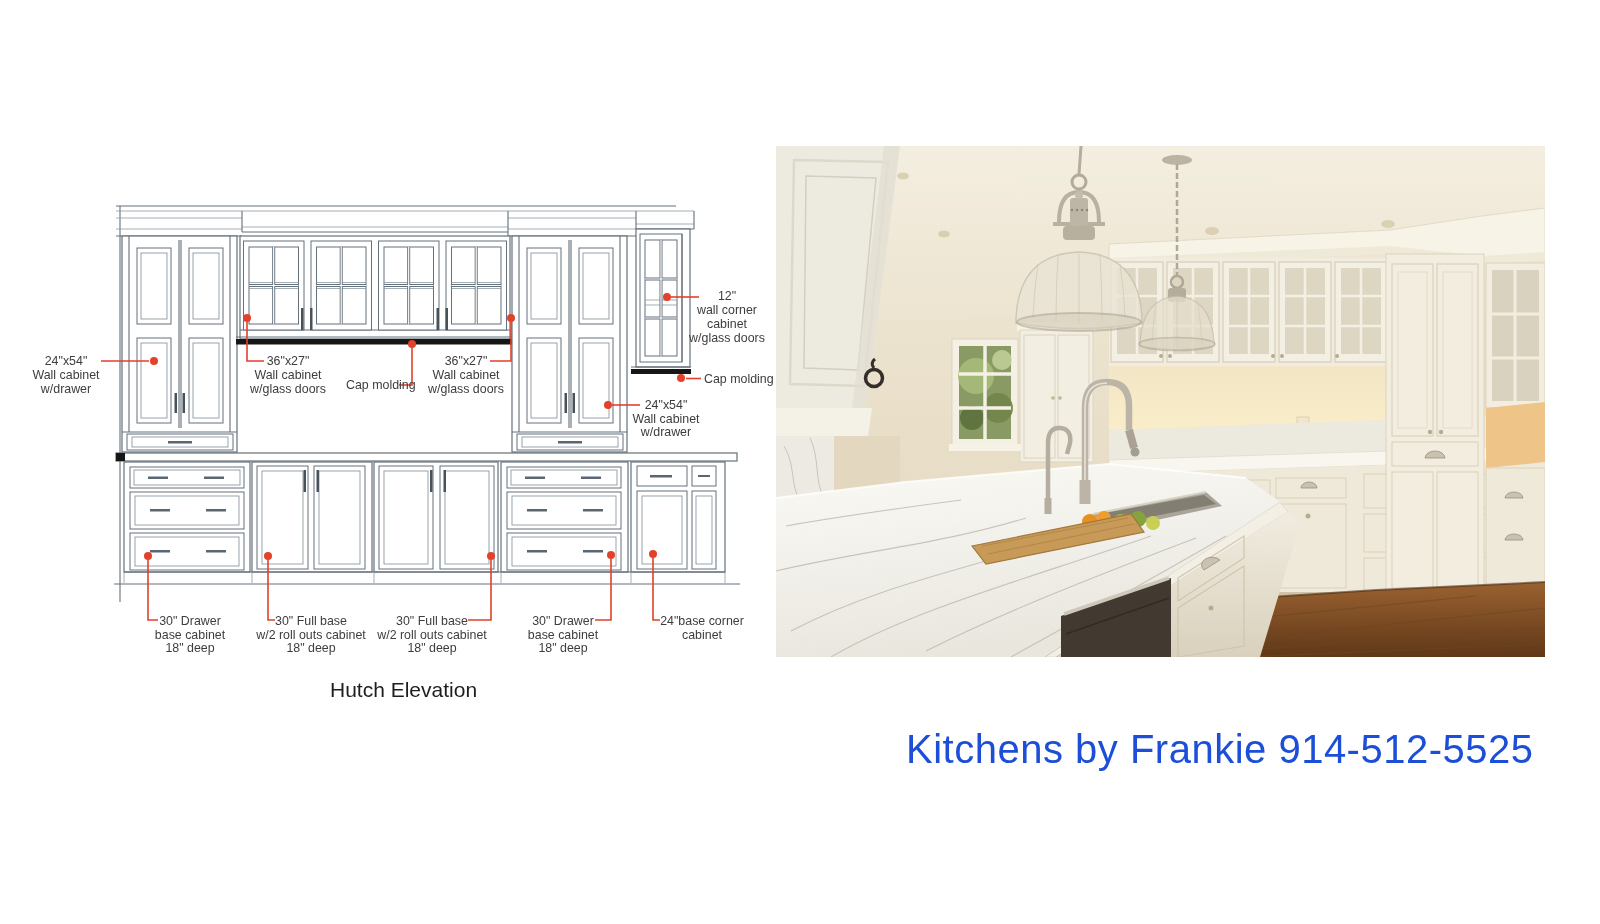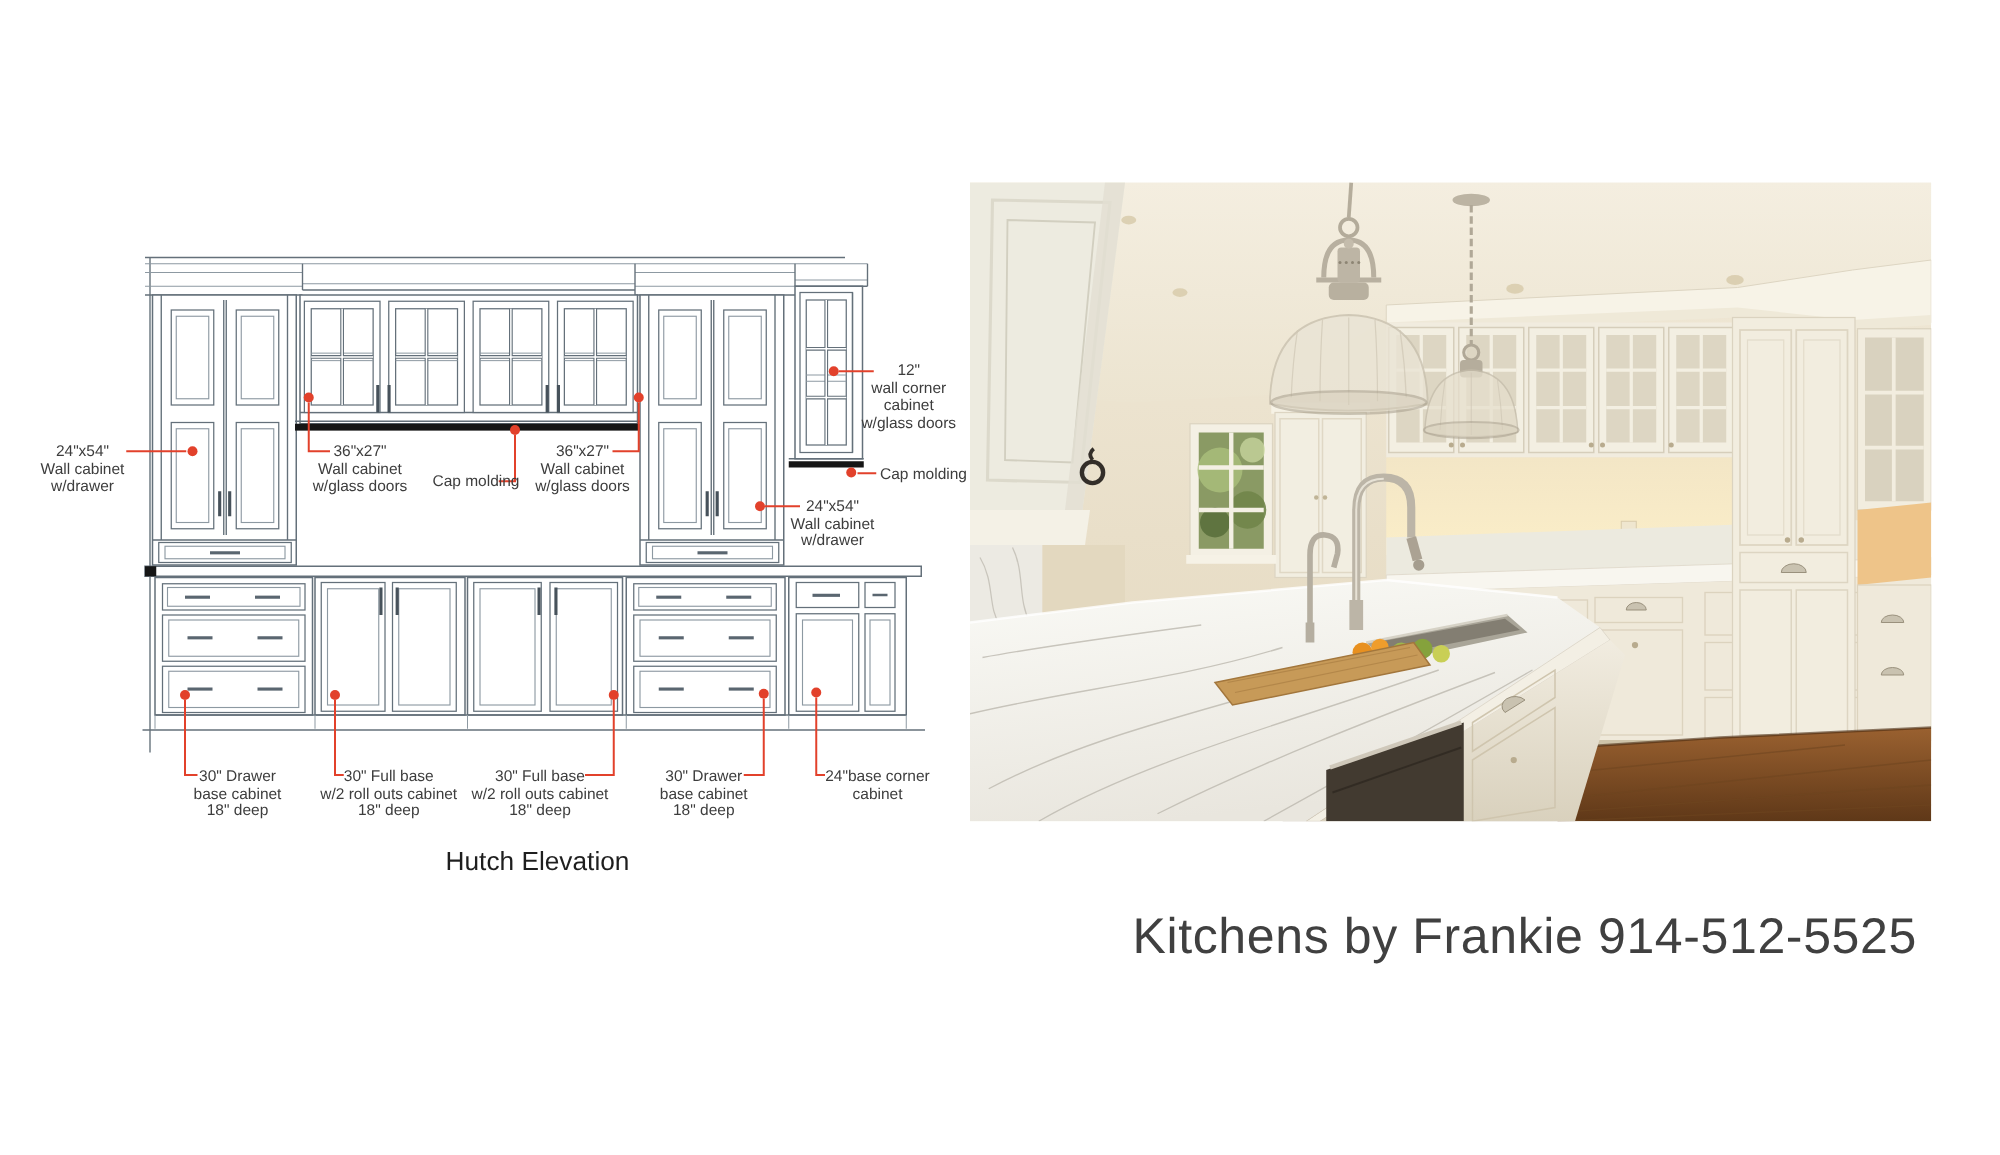--- a/index.html
+++ b/index.html
@@ -12,22 +12,22 @@
   .dlinet{stroke:#8d99a2;stroke-width:0.8;fill:none;}
   .dbox{fill:#ffffff;stroke:#64707a;stroke-width:1.2;}
   .dpanel{fill:#ffffff;stroke:#64707a;stroke-width:1;}
   .dpanel2{fill:none;stroke:#8d99a2;stroke-width:0.9;}
   .dhandle{fill:#47525b;}
   .dpull{fill:#5a6670;}
   .capm{fill:#161616;}
   .red{stroke:#e2412b;stroke-width:1.6;fill:none;}
   .reddot{fill:#e2412b;}
   .dlabel{font:12.4px "Liberation Sans", sans-serif;fill:#3d3d3d;}
-  #title-text{left:330px;top:678px;width:200px;text-align:center;font-size:21px;color:#1e1e1e;}
-  #footer-text{left:906px;top:727px;font-size:40px;color:#404040;white-space:nowrap;letter-spacing:0.5px;}
+  #title-text{left:330px;top:678px;width:200px;font-size:21px;color:#1e1e1e;}
+  #footer-text{left:906px;top:727px;font-size:40px;color:#1d4ed8;white-space:nowrap;letter-spacing:0.5px;}
 </style>
 </head>
 <body>
 
 <div id="stage">
 
   <svg id="diagram-svg" class="abs" width="760" height="470" viewBox="15 195 760 470" xmlns="http://www.w3.org/2000/svg">
 
     <g>
       <path class="dline" d="M120,206 V602"></path>

